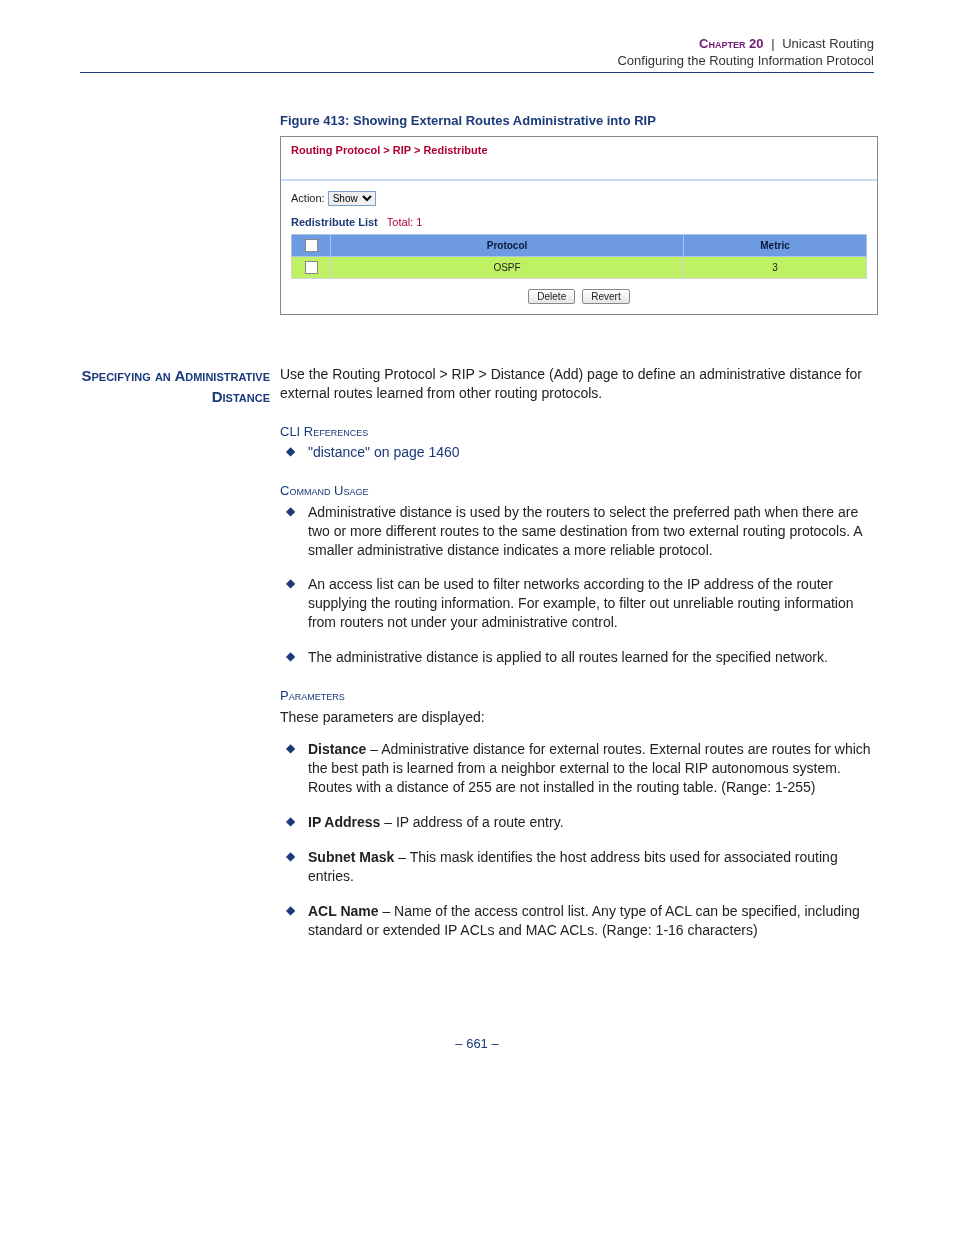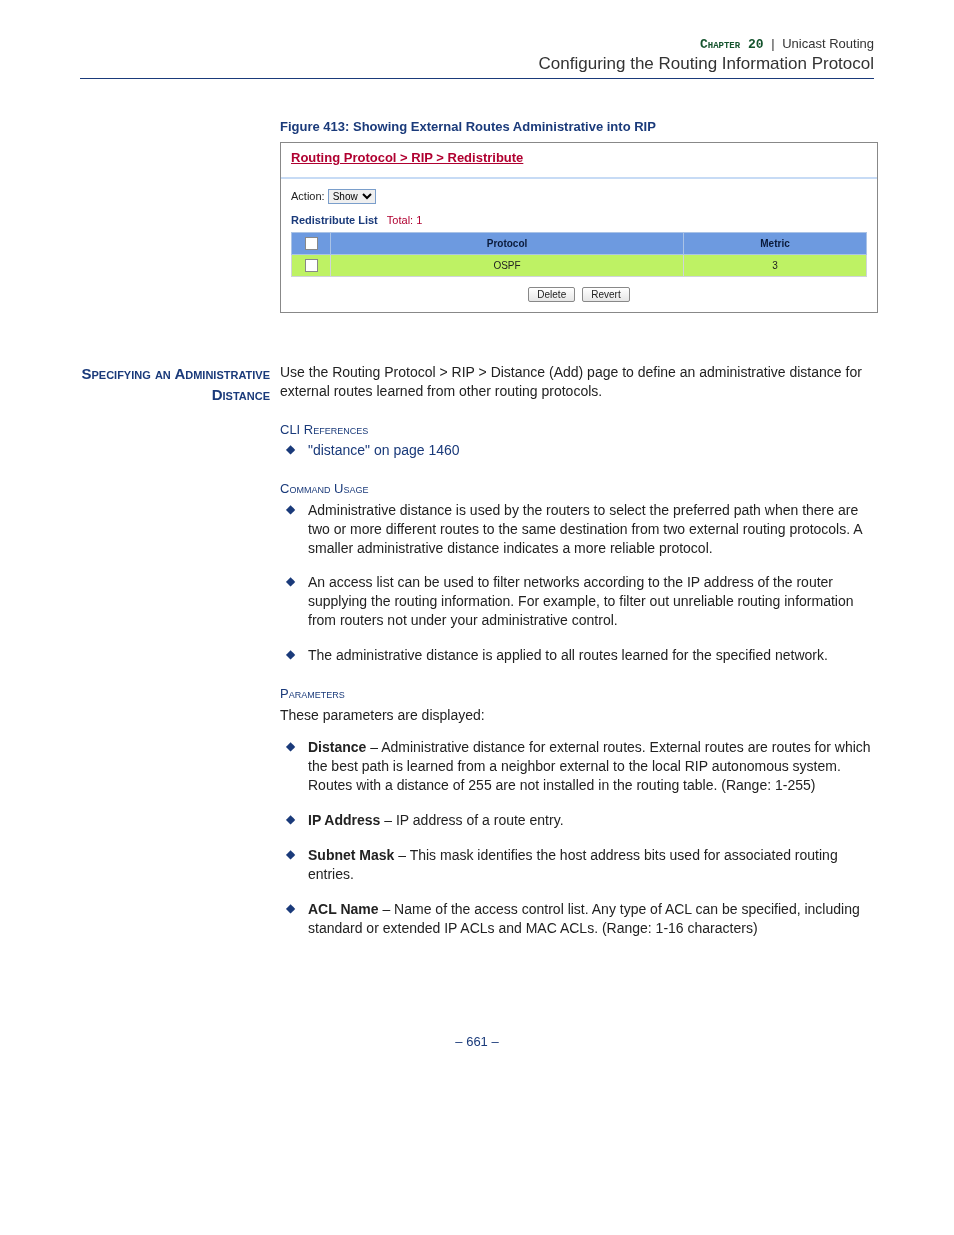--- a/index.html
+++ b/index.html
@@ -18,29 +18,28 @@
   .header-rule {
     border-bottom: 1.5px solid #1a3a7a;
     padding-bottom: 4px;
     margin-bottom: 40px;
     text-align: right;
     font-size: 13px;
   }
   .chapter-label {
     font-variant: small-caps;
     font-weight: bold;
-    color: #14532d;
-    font-family: Liberation Mono, monospace;
+    color: #701a75;
   }
   .chapter-sep { color: #333; margin: 0 4px; }
   .chapter-title { color: #333; text-align: right; }
   .subtitle {
     display: block;
     text-align: right;
-    font-size: 17px;
+    font-size: 13px;
     color: #333;
     margin-top: 2px;
   }
   .content-column {
     margin-left: 200px;
   }
   .figure-caption {
     font-weight: bold;
     color: #1a3a7a;
     font-size: 13px;
@@ -50,25 +49,24 @@
   .ui-box {
     border: 1px solid #888;
     width: 596px;
     font-family: Arial, sans-serif;
     font-size: 11px;
     background: #fff;
   }
   .ui-breadcrumb {
     color: #b00030;
     font-weight: bold;
-    padding: 7px 10px 12px 10px;
+    padding: 7px 10px 23px 10px;
     border-bottom: 2px solid #c7dbf5;
-    font-size: 13px;
-    background: #fff;
-    text-decoration: underline;
+    font-size: 11px;
+    background: #fff;
   }
   .ui-action-row {
     padding: 10px 10px;
     font-size: 11px;
   }
   .ui-action-row select {
     font-size: 10px;
     border: 1px solid #7a9ecb;
   }
   .ui-list-heading {

